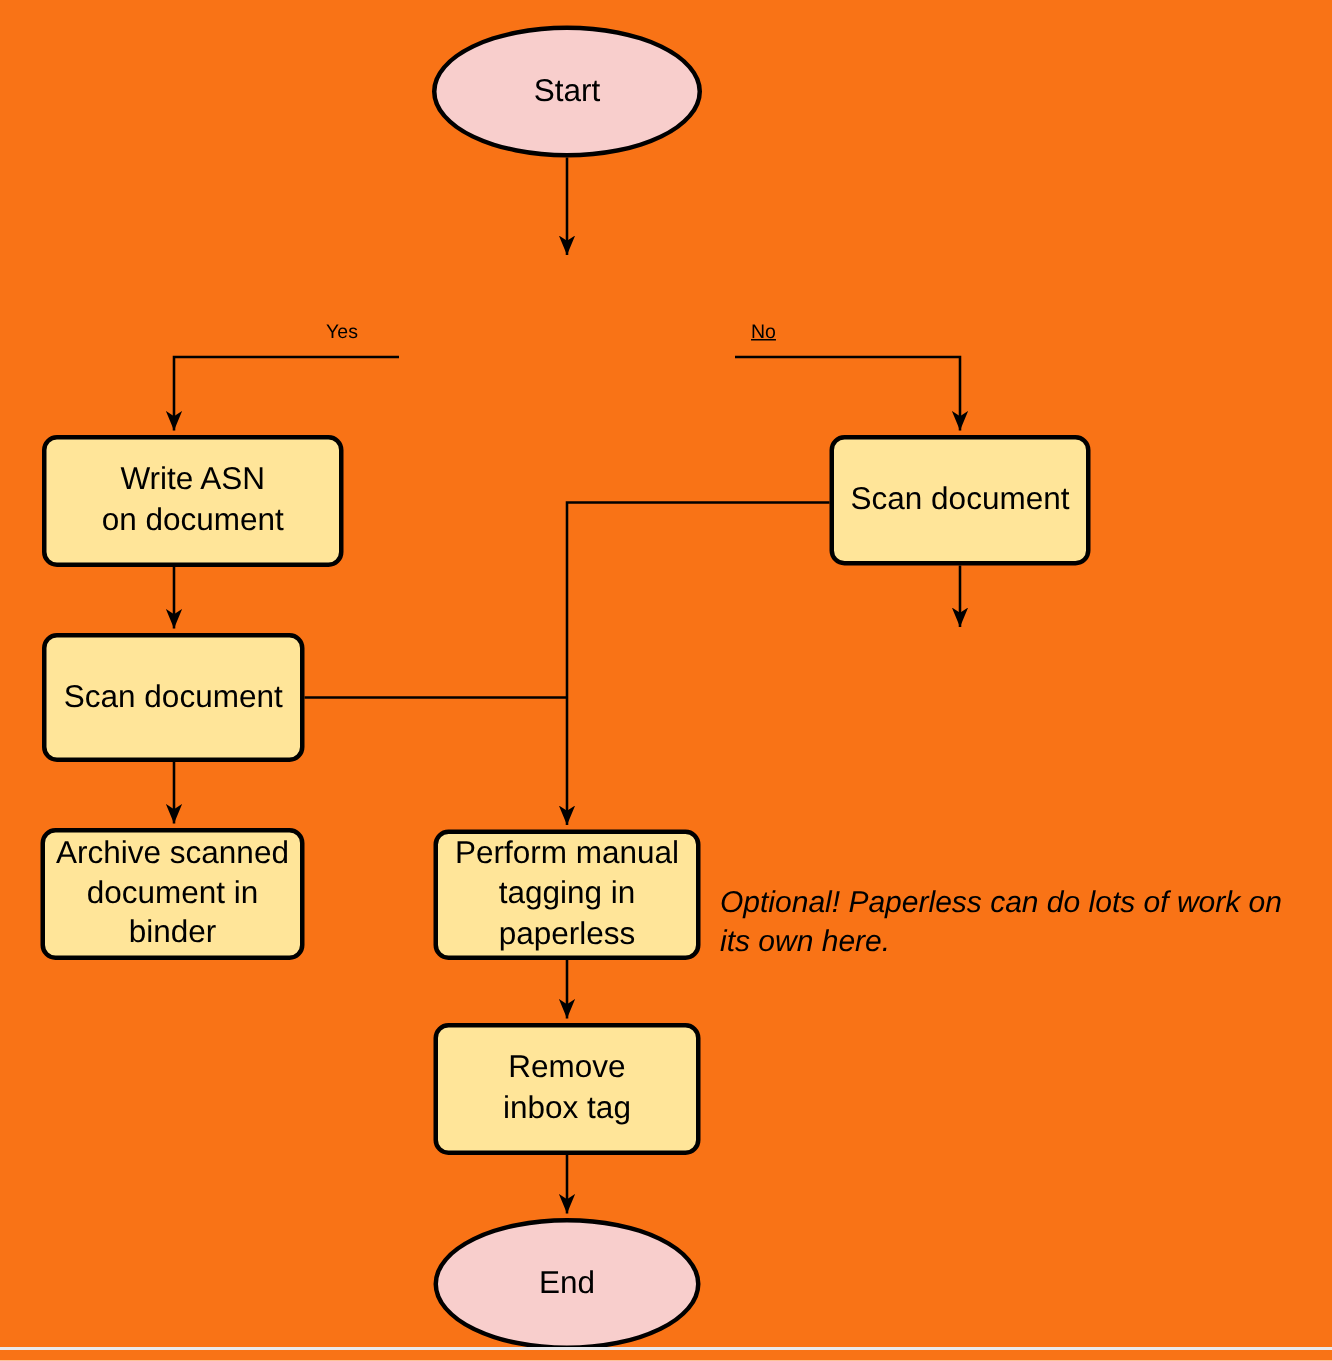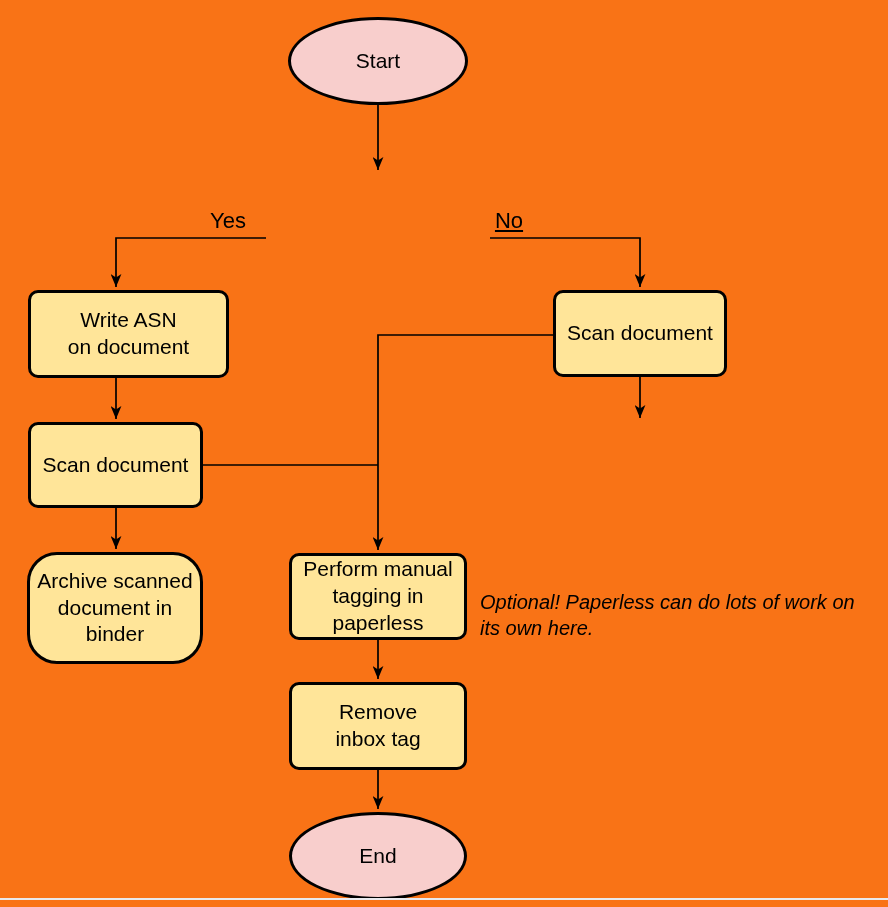--- a/index.html
+++ b/index.html
@@ -54,21 +54,21 @@
   .decision svg { position: absolute; left: 0; top: 0; }
   .decision polygon {
     fill: var(--decision-fill, #ffcc99);
     stroke: var(--shape-stroke, #000);
     stroke-width: 3.5;
   }
   .decision .lbl { position: relative; }
 
   .edge-label {
     position: absolute;
-    font-size: 22px;
+    font-size: 13px;
     line-height: 22px;
     text-align: center;
   }
   .annotation {
     position: absolute;
     left: 480px;
     top: 589px;
     width: 408px;
     font-size: 20px;
     line-height: 26px;
@@ -118,21 +118,21 @@
 
   <div class="node process" style="left:28px; top:290px; width:201px; height:88px;">
     <span class="lbl">Write ASN
 on document</span>
   </div>
 
   <div class="node process" style="left:28px; top:422px; width:175px; height:86px;">
     <span class="lbl">Scan document</span>
   </div>
 
-  <div class="node process" style="left:27px; top:552px; width:176px; height:112px;border-radius:30px;">
+  <div class="node process" style="left:27px; top:552px; width:176px; height:88px;">
     <span class="lbl">Archive scanned
 document in
 binder</span>
   </div>
 
   <div class="node process" style="left:553px; top:290px; width:174px; height:87px;">
     <span class="lbl">Scan document</span>
   </div>
 
 

